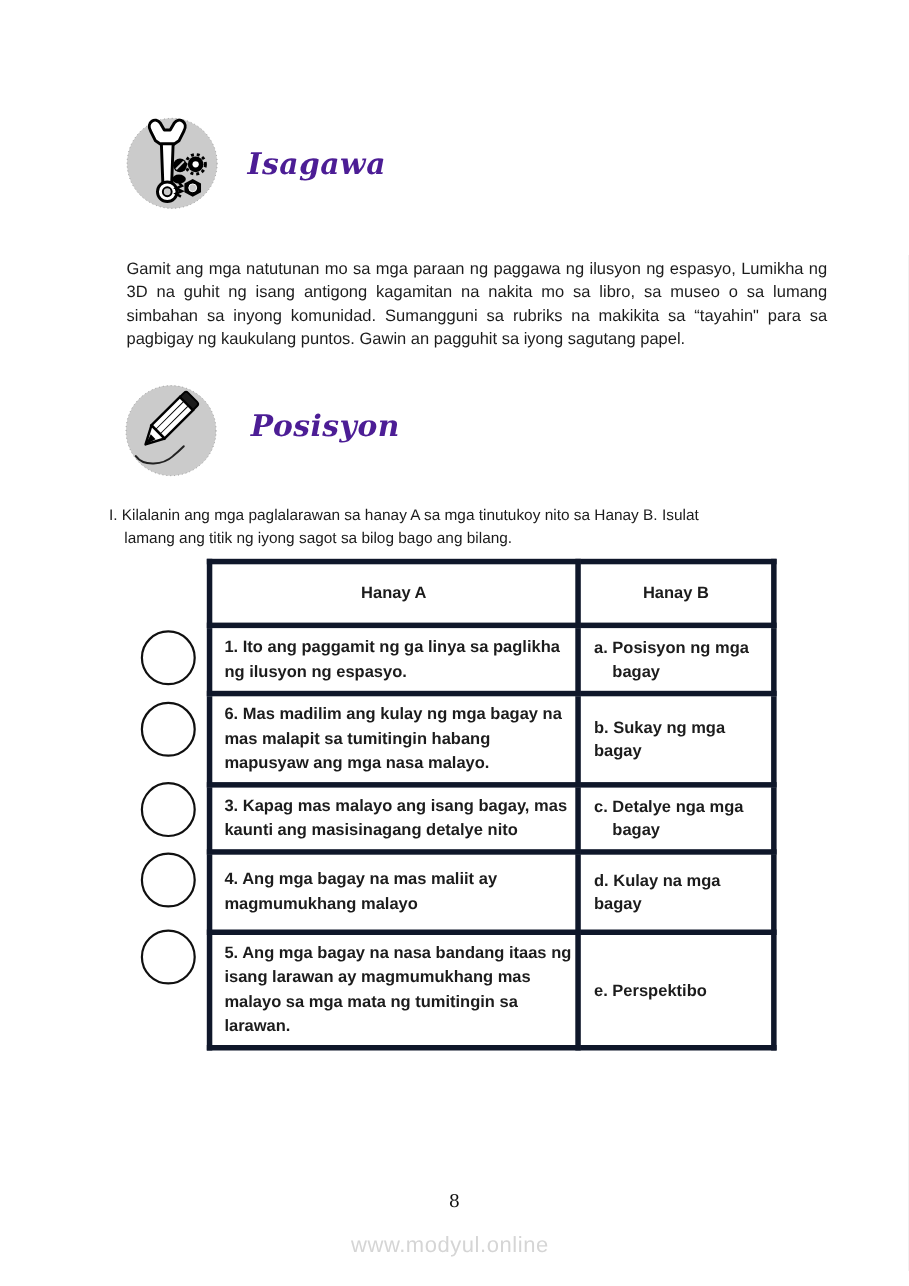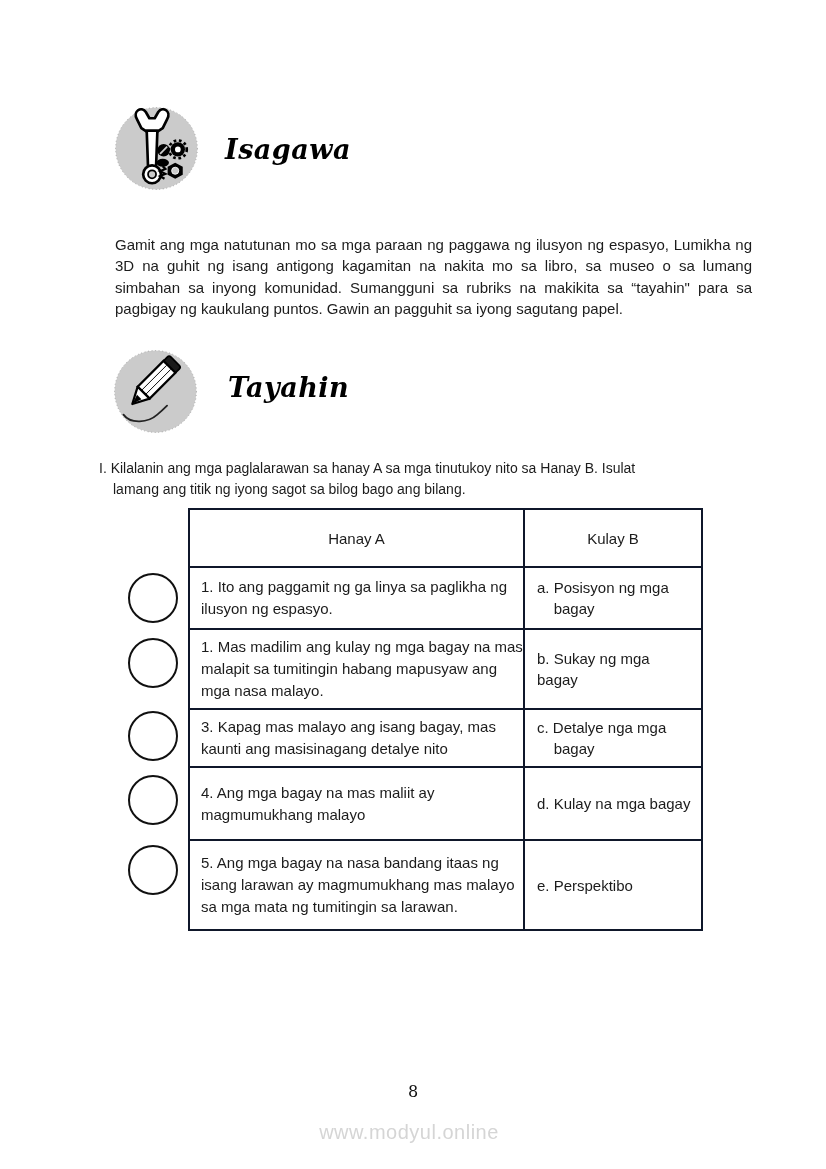--- a/index.html
+++ b/index.html
@@ -4,41 +4,41 @@
 <style>
   html,body{margin:0;padding:0;background:#e9e9e9;}
   .page{
     position:relative;width:826px;height:1169px;margin:0 auto;background:#ffffff;
     font-family:"Liberation Sans", sans-serif;color:#1c1c1c;overflow:hidden;
   }
   .icon-badge{position:absolute;width:89px;height:89px;}
   .icon-badge svg{display:block;width:100%;height:100%;}
   .section-title{
     position:absolute;margin:0;font-family:"DejaVu Serif", serif;
-    font-weight:bold;font-style:italic;font-size:27px;color:#000000;letter-spacing:.5px;
+    font-weight:bold;font-style:italic;font-size:27px;color:#4c1d95;letter-spacing:.5px;
   }
   #isagawa-badge{left:112px;top:104px;}
   #isagawa-title{left:225px;top:134px;}
   #tayahin-badge{left:111px;top:347px;}
   #tayahin-title{left:228px;top:372px;}
   .intro{
     position:absolute;left:99px;top:218px;width:637px;margin:16px;
     font-size:15px;line-height:21.4px;text-align:justify;
   }
   .instruction{
     position:absolute;left:99px;top:458px;width:650px;margin:0;
     font-size:14px;line-height:20.5px;white-space:pre-wrap;
     padding-left:14px;text-indent:-14px;box-sizing:border-box;
   }
   .match-table{
     position:absolute;left:188px;top:508px;width:513px;
     border-collapse:collapse;table-layout:fixed;font-size:15px;color:#1c1c1c;
   }
   .match-table th,.match-table td{
-    border:2px solid #0f172a;vertical-align:middle;font-weight:normal;
+    border:5px solid #0f172a;vertical-align:middle;font-weight:bold;
   }
   .match-table th{text-align:center;font-size:15px;}
   .match-table td.cell-a{padding:6px 0 6px 11px;line-height:22px;text-align:left;}
   .match-table td.cell-b{padding:6px 6px 6px 12px;line-height:21px;white-space:pre-wrap;}
   tr.r-head{height:58px;}
   tr.r1{height:62px;}
   tr.r2{height:76px;}
   tr.r3{height:56px;margin-left:48px;}
   tr.r4{height:73px;border-radius:24px;}
   tr.r5{height:90px;}
@@ -97,44 +97,44 @@
         <rect x="38.5" y="6" width="19" height="11" rx="3" fill="#1a1a1a" stroke="#000" stroke-width="2"></rect>
         <rect x="38.5" y="15" width="19" height="41" fill="#ffffff" stroke="#000" stroke-width="2.5"></rect>
         <line x1="44.5" y1="16" x2="44.5" y2="56" stroke="#000" stroke-width="1"></line>
         <line x1="51" y1="16" x2="51" y2="56" stroke="#000" stroke-width="1"></line>
         <polygon points="38.5,56 57.5,56 48,74" fill="#ffffff" stroke="#000" stroke-width="2.5" stroke-linejoin="round"></polygon>
         <polygon points="44.5,63 51.5,63 48,74" fill="#000"></polygon>
       </g>
       <path d="M14 76 C22 87 42 85 52 76 C57 72 61 68 63 66" stroke="#222" stroke-width="2" fill="none" stroke-linecap="round"></path>
     </svg>
   </div>
-  <h1 class="section-title" id="tayahin-title">Tayahin</h1>
+  <h1 class="section-title" id="tayahin-title">Posisyon</h1>
 
   <p class="instruction">I. Kilalanin ang mga paglalarawan sa hanay A sa mga tinutukoy nito sa Hanay B. Isulat
 lamang ang titik ng iyong sagot sa bilog bago ang bilang.</p>
 
   <table class="match-table">
     <colgroup>
         <col style="width:335px">
         <col style="width:178px">
       </colgroup>
     <thead>
       <tr class="r-head">
         <th>Hanay A</th>
-        <th>Kulay B</th>
+        <th>Hanay B</th>
       </tr>
     </thead>
     <tbody>
       <tr class="r1">
         <td class="cell-a">1. Ito ang paggamit ng ga linya sa paglikha ng ilusyon ng espasyo.</td>
         <td class="cell-b">a. Posisyon ng mga
     bagay</td>
       </tr>
       <tr class="r2">
-        <td class="cell-a">1. Mas madilim ang kulay ng mga bagay na mas malapit sa tumitingin habang mapusyaw ang mga nasa malayo.</td>
+        <td class="cell-a">6. Mas madilim ang kulay ng mga bagay na mas malapit sa tumitingin habang mapusyaw ang mga nasa malayo.</td>
         <td class="cell-b">b. Sukay ng mga
 bagay</td>
       </tr>
       <tr class="r3">
         <td class="cell-a">3. Kapag mas malayo ang isang bagay, mas kaunti ang masisinagang detalye nito</td>
         <td class="cell-b">c. Detalye nga mga
     bagay</td>
       </tr>
       <tr class="r4">
         <td class="cell-a">4. Ang mga bagay na mas maliit ay magmumukhang malayo</td>

